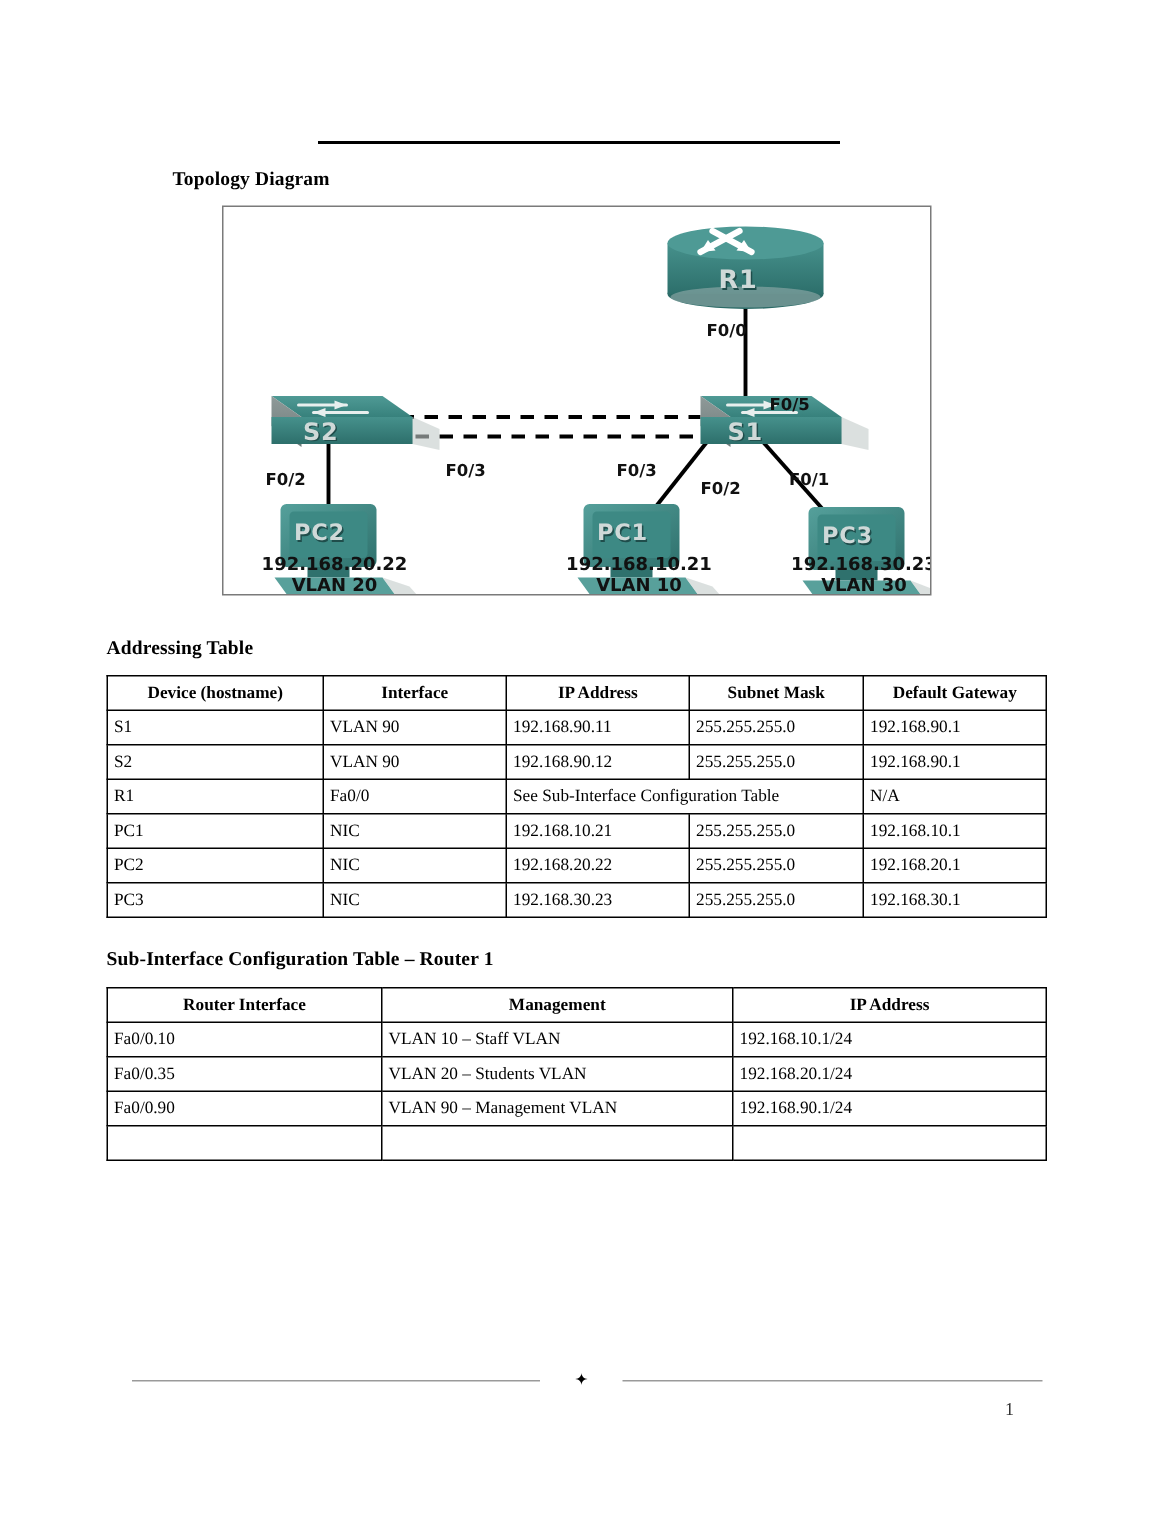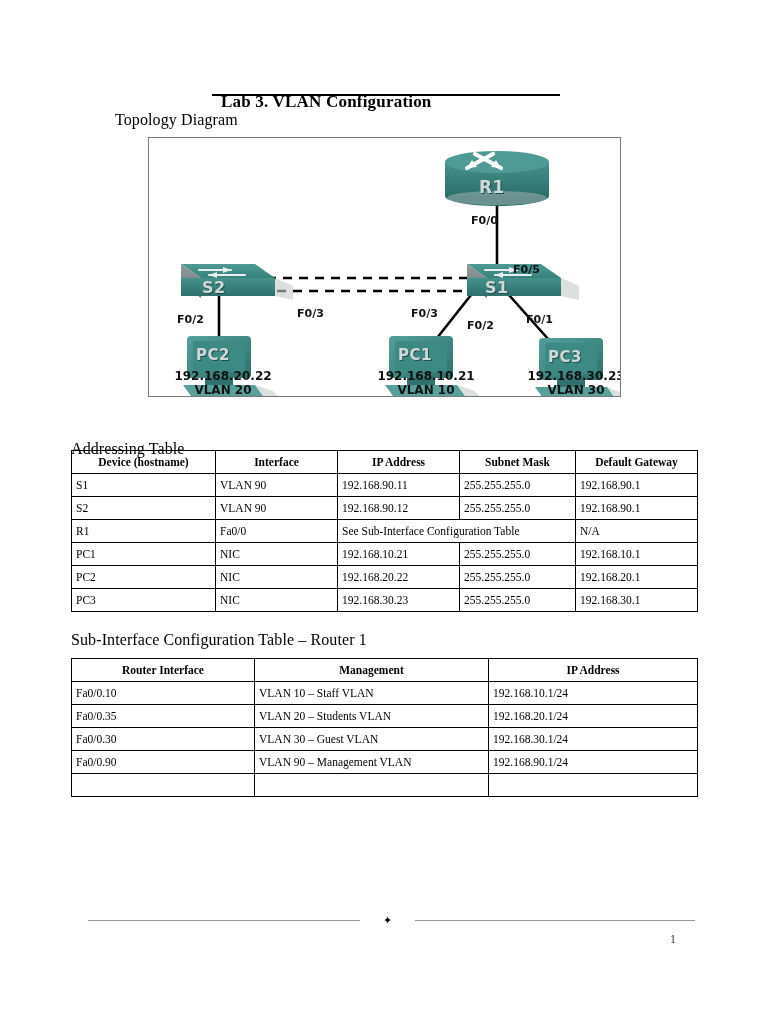--- a/index.html
+++ b/index.html
@@ -31,27 +31,27 @@
     left: 0;
     top: 22px;
     width: 348px;
     height: 2px;
     background: #000;
   }
 
   
   .section-heading {
     position: absolute;
-    font-size: 16px;
-    font-weight: normal;
+    font-size: 13px;
+    font-weight: bold;
     letter-spacing: 0.1px;
     white-space: nowrap;
   }
   #heading-topology { left: 115px; top: 111px; }
-  #heading-addressing { left: 71px; top: 440px; }
+  #heading-addressing { left: 71px; top: 424px; }
   #heading-subinterface { left: 71px; top: 631px; }
 
   
   .topology-frame {
     position: absolute;
     left: 148px;
     top: 137px;
     width: 471px;
     height: 258px;
     border: 1.5px solid #7a7a7a;
@@ -158,21 +158,20 @@
     left: 670px;
     top: 932px;
     font-size: 12px;
     color: #333;
   }
 </style>
 </head>
 <body>
 
 <div class="page-title">
-  <span>Lab 3. VLAN Configuration</span>
   <span class="title-rule"></span>
 </div>
 
 <div class="section-heading" id="heading-topology">Topology Diagram</div>
 
 <div class="topology-frame">
   <svg class="topo-canvas" viewBox="0 0 471 268" xmlns="http://www.w3.org/2000/svg">
     <defs>
       <linearGradient id="tealTop" x1="0" y1="0" x2="0" y2="1">
         <stop offset="0%" stop-color="#4f9a95"></stop>
@@ -393,25 +392,20 @@
       <td>Fa0/0.10</td>
       <td>VLAN 10 – Staff VLAN</td>
       <td>192.168.10.1/24</td>
     </tr>
     <tr>
       <td>Fa0/0.35</td>
       <td>VLAN 20 – Students VLAN</td>
       <td>192.168.20.1/24</td>
     </tr>
     <tr>
-      <td>Fa0/0.30</td>
-      <td>VLAN 30 – Guest VLAN</td>
-      <td>192.168.30.1/24</td>
-    </tr>
-    <tr>
       <td>Fa0/0.90</td>
       <td>VLAN 90 – Management VLAN</td>
       <td>192.168.90.1/24</td>
     </tr>
     <tr>
       <td></td>
       <td></td>
       <td></td>
     </tr>
   </tbody>

